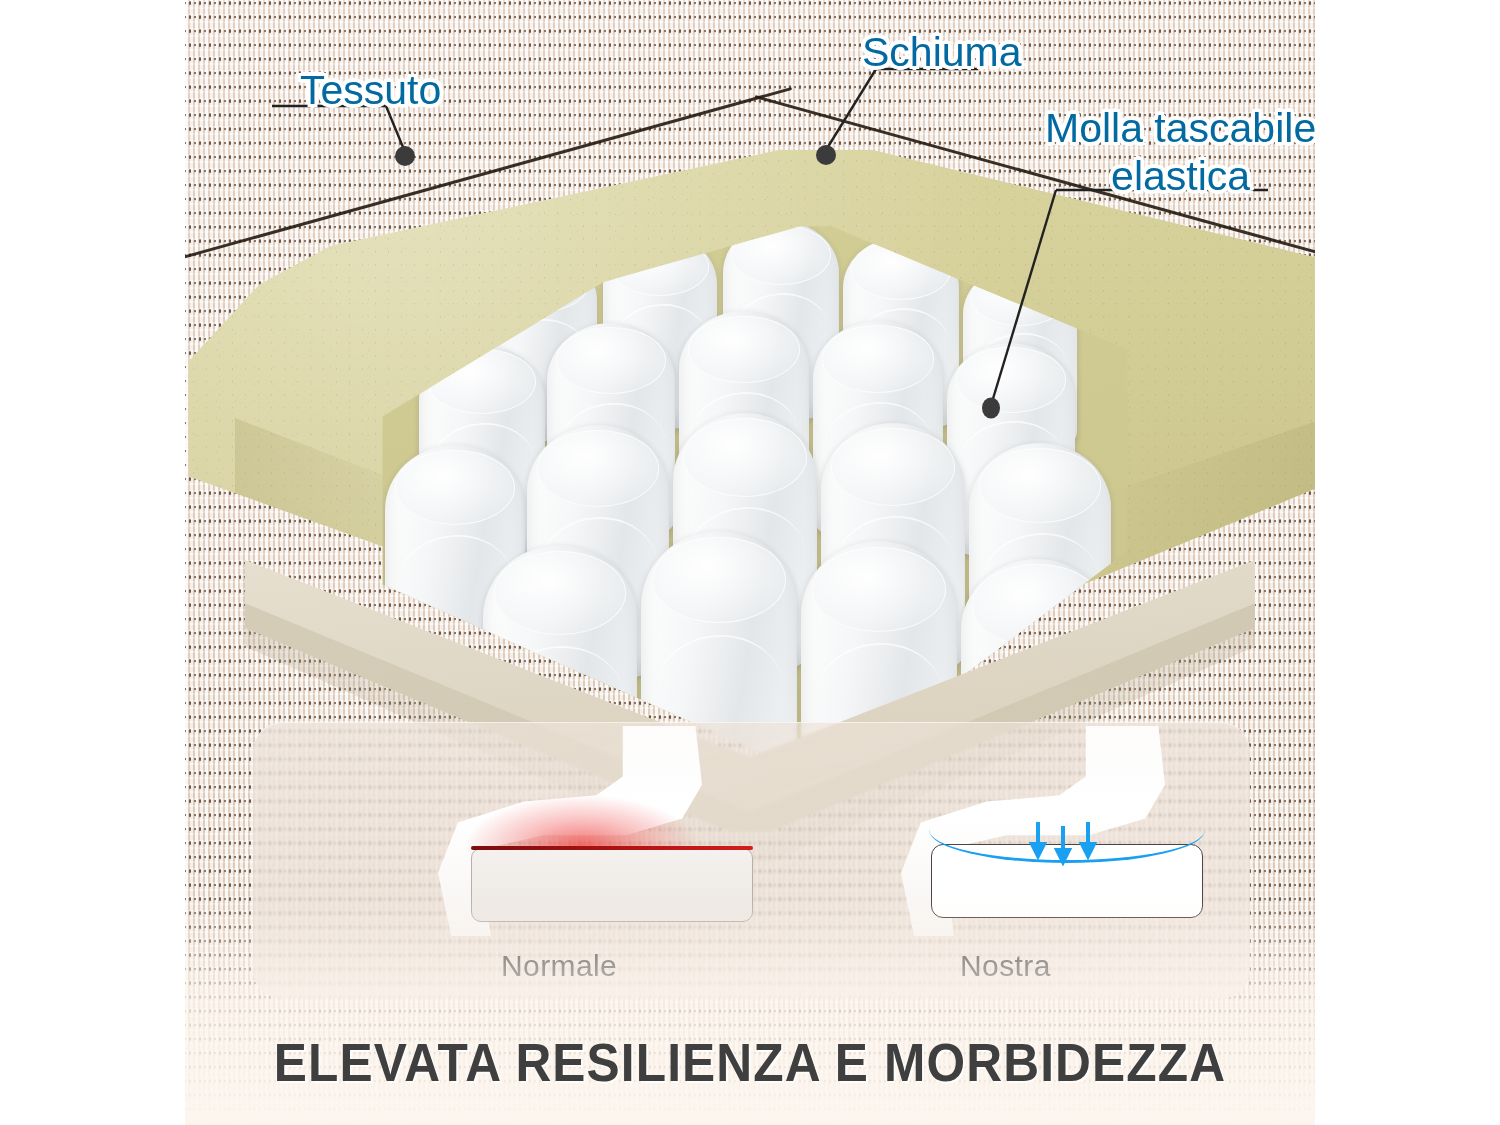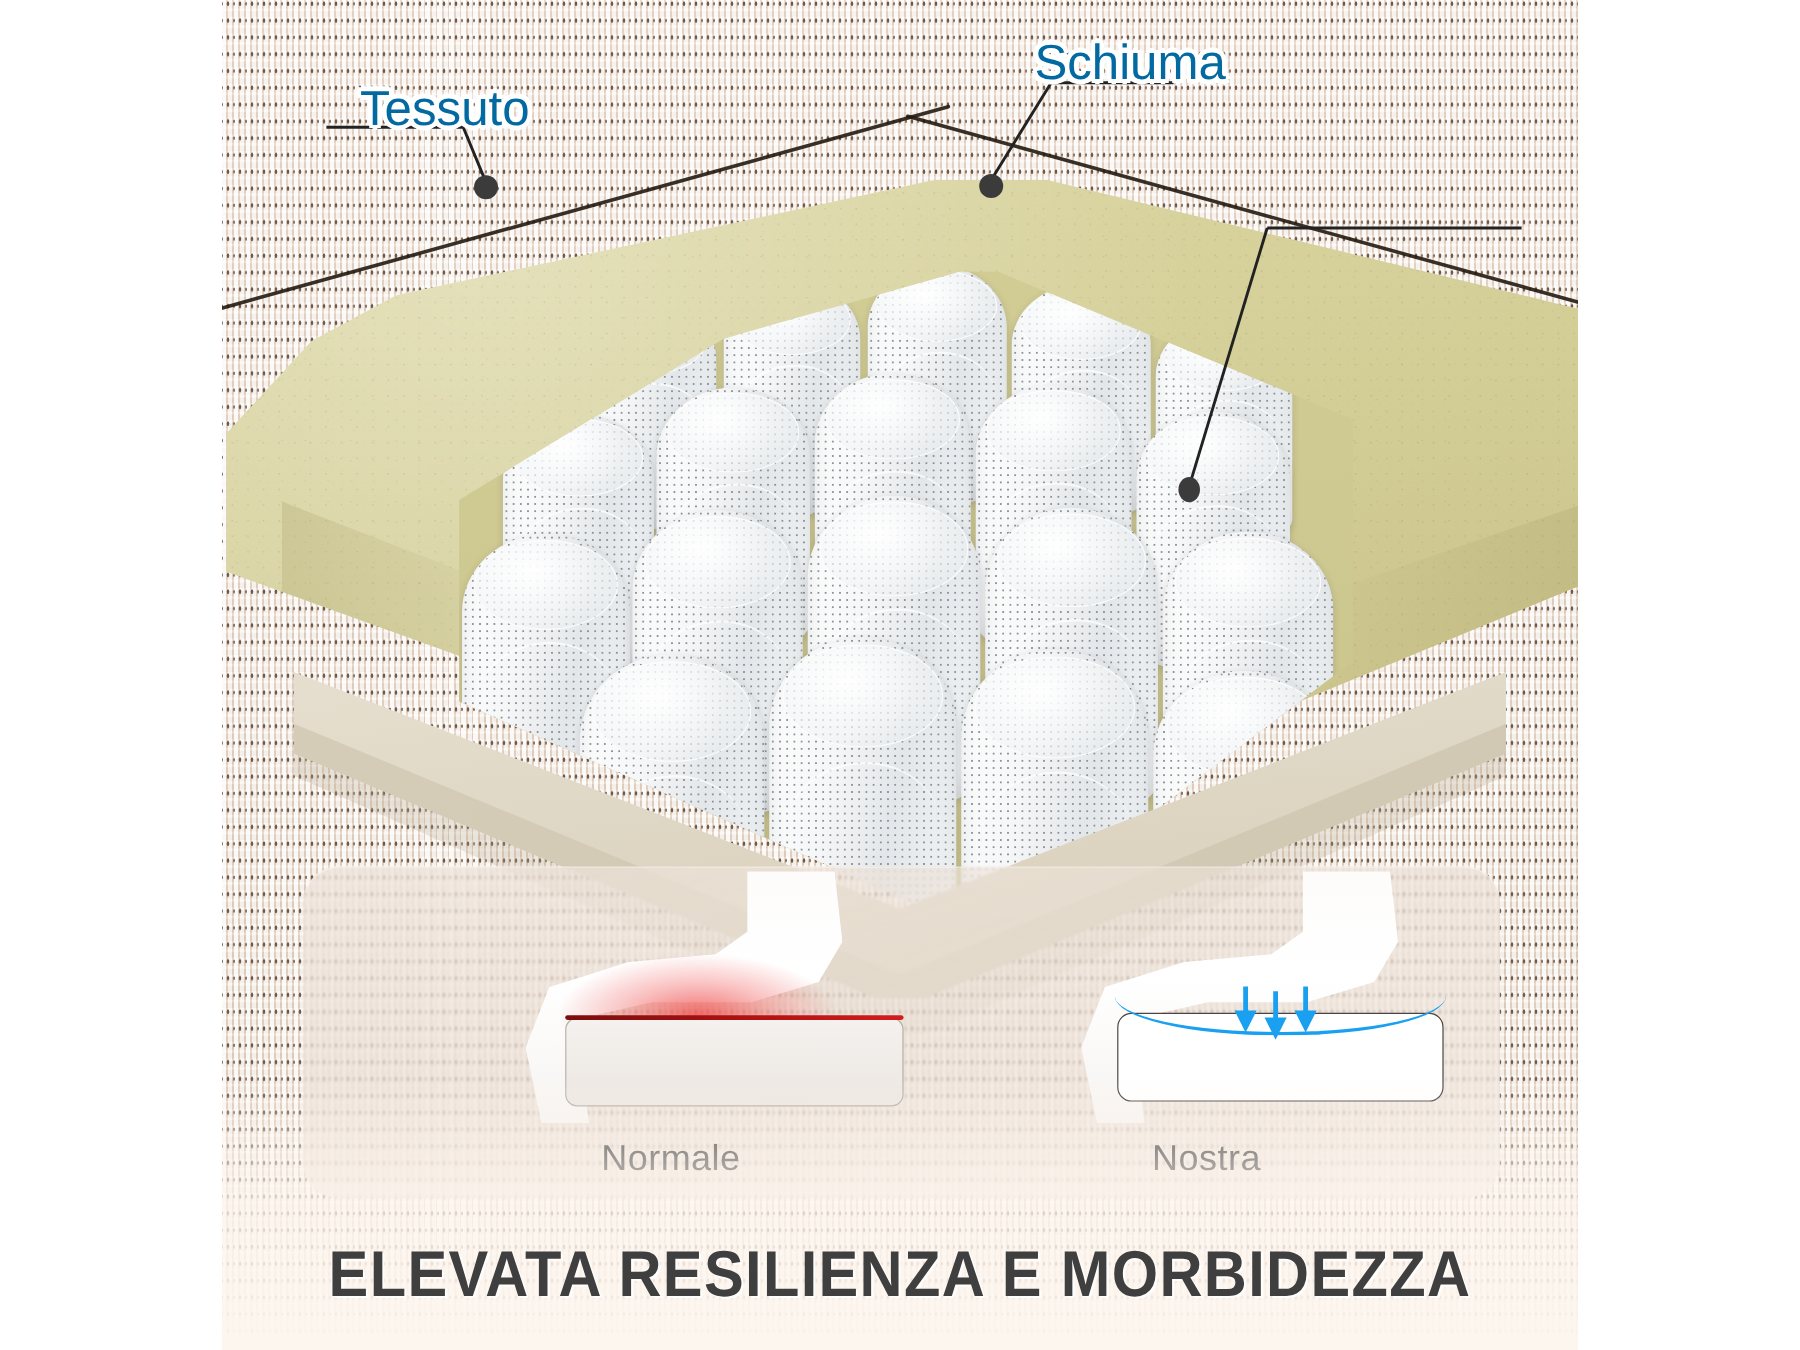--- a/index.html
+++ b/index.html
@@ -330,15 +330,17 @@
     </g>
     <g fill="#3b3b3b">
       <circle cx="405" cy="156" r="10"></circle>
       <circle cx="826" cy="155" r="10"></circle>
       <ellipse cx="991" cy="408" rx="9" ry="10.5"></ellipse>
     </g>
   </svg>
 
   <div class="callout" style="left:268px;top:66px;padding-left:32px;">Tessuto</div>
   <div class="callout" style="left:862px;top:28px;">Schiuma</div>
+  <div class="callout" style="left:1045px;top:104px;text-align:center;">Molla tascabile
+elastica</div>
 
   <div class="headline">ELEVATA RESILIENZA E MORBIDEZZA</div>
 </div>
 
 </body></html>

